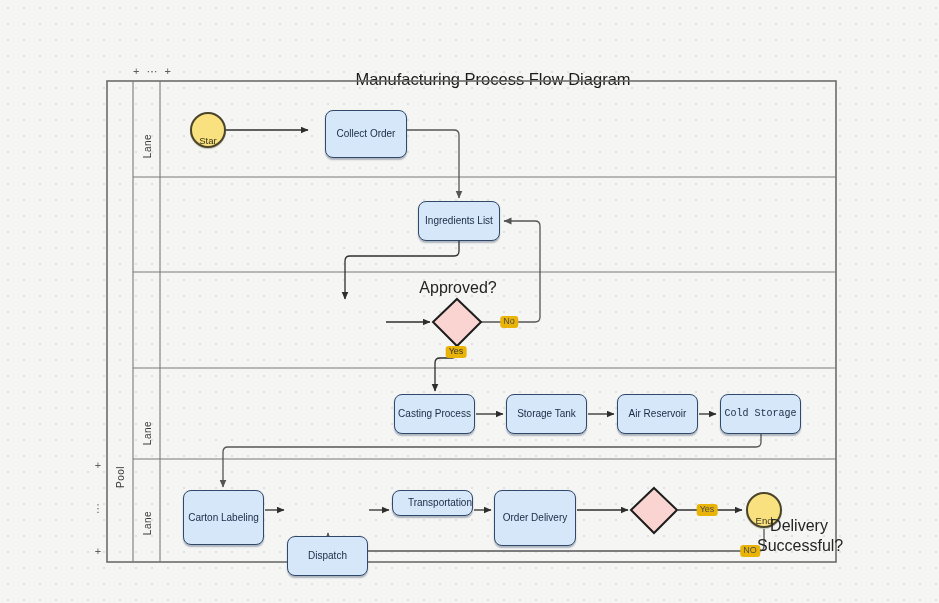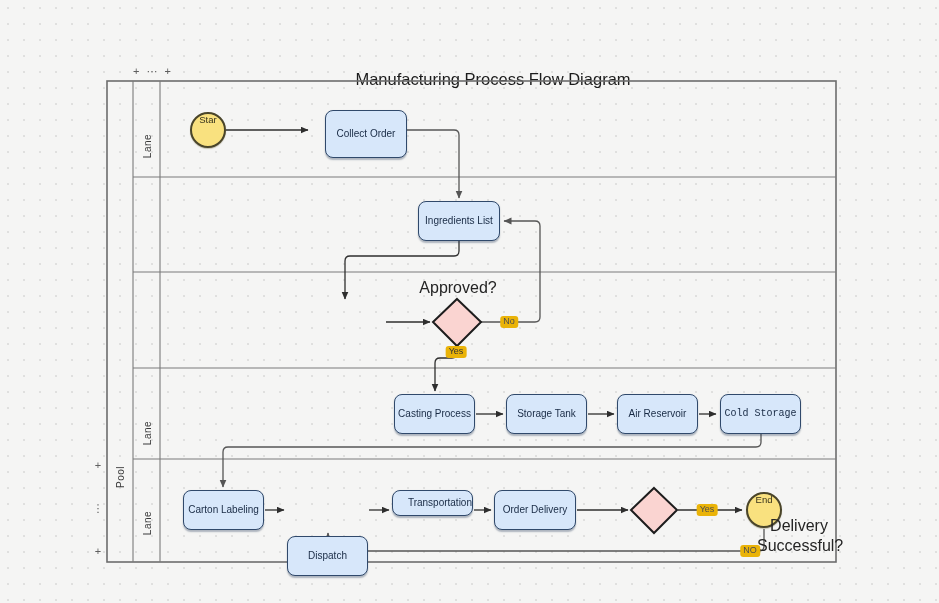--- a/index.html
+++ b/index.html
@@ -24,21 +24,21 @@
     border:1.6px solid #30496b;
     border-radius:8px;
     box-shadow:0 1.5px 1.5px rgba(40,60,90,0.35);
     display:flex;align-items:center;justify-content:center;
     font-size:10px;color:#182a44;text-align:center;line-height:1.15;
     box-sizing:border-box;
   }
   .event{
     position:absolute;width:36px;height:36px;border-radius:50%;
     background:#f9e17f;border:2px solid #4a452a;
-    display:flex;align-items:flex-start;justify-content:center;
+    display:flex;align-items:flex-end;justify-content:center;
     font-size:9.5px;color:#37331c;box-sizing:border-box;
     box-shadow:0 1px 1px rgba(80,70,30,0.3);
   }
   .free-label{
     position:absolute;transform:translate(-50%,-50%);
     font-size:16px;color:#242424;text-align:center;line-height:1.22;
   }
   .pill{
     position:absolute;transform:translate(-50%,-50%);
     background:#eab308;border-radius:3px;padding:1px 3px;
@@ -138,30 +138,30 @@
   </div>
   <div class="task" style="left:506px;top:394px;width:81px;height:40px;">
     <span>Storage Tank</span>
   </div>
   <div class="task" style="left:617px;top:394px;width:81px;height:40px;">
     <span>Air Reservoir</span>
   </div>
   <div class="task" style="left:720px;top:394px;width:81px;height:40px;font-family:Liberation Mono, monospace;">
     <span>Cold Storage</span>
   </div>
-  <div class="task" style="left:183px;top:490px;width:81px;height:40px;">
+  <div class="task" style="left:183px;top:490px;width:81px;height:55px;">
     <span>Carton Labeling</span>
   </div>
   <div class="task" style="left:287px;top:490px;width:81px;height:40px;margin-top:46px;">
     <span>Dispatch</span>
   </div>
   <div class="task" style="left:392px;top:490px;width:81px;height:26px;justify-content:flex-end;">
     <span>Transportation</span>
   </div>
-  <div class="task" style="left:494px;top:490px;width:82px;height:40px;">
+  <div class="task" style="left:494px;top:490px;width:82px;height:56px;">
     <span>Order Delivery</span>
   </div>
 
   <div class="free-label" style="left:458px;top:288px;white-space:nowrap;">Approved?</div>
   <div class="free-label" style="left:799px;top:536px;width:84px;">Delivery Successful?</div>
 
   <div class="pill" style="left:509px;top:322px;">No</div>
   <div class="pill" style="left:456px;top:352px;color:#333333;">Yes</div>
   <div class="pill" style="left:707px;top:510px;">Yes</div>
   <div class="pill" style="left:750px;top:551px;">NO</div>

